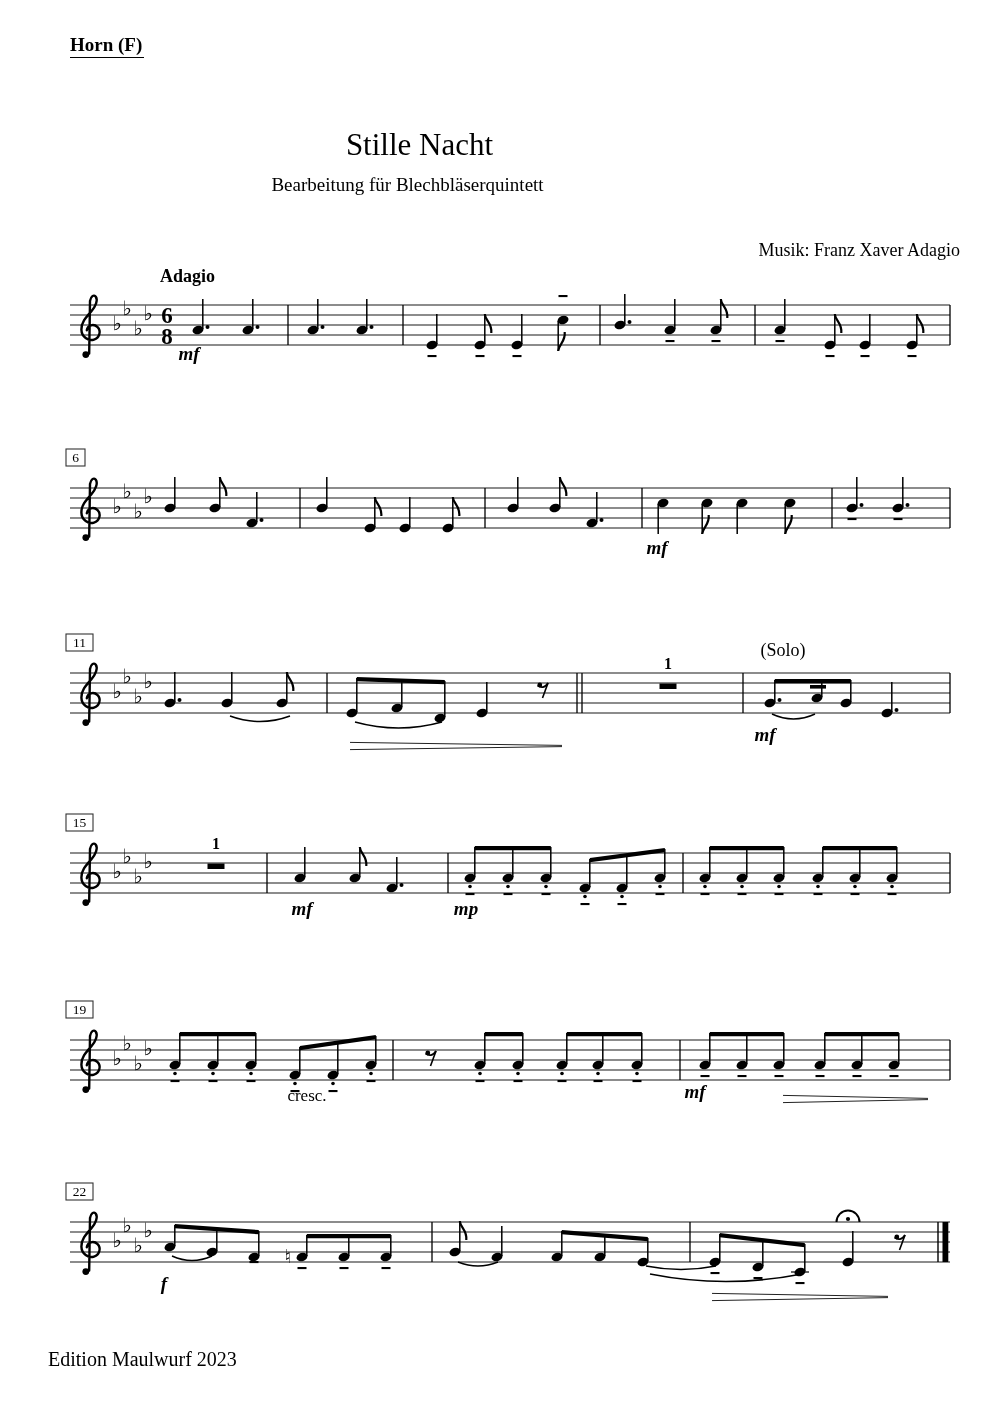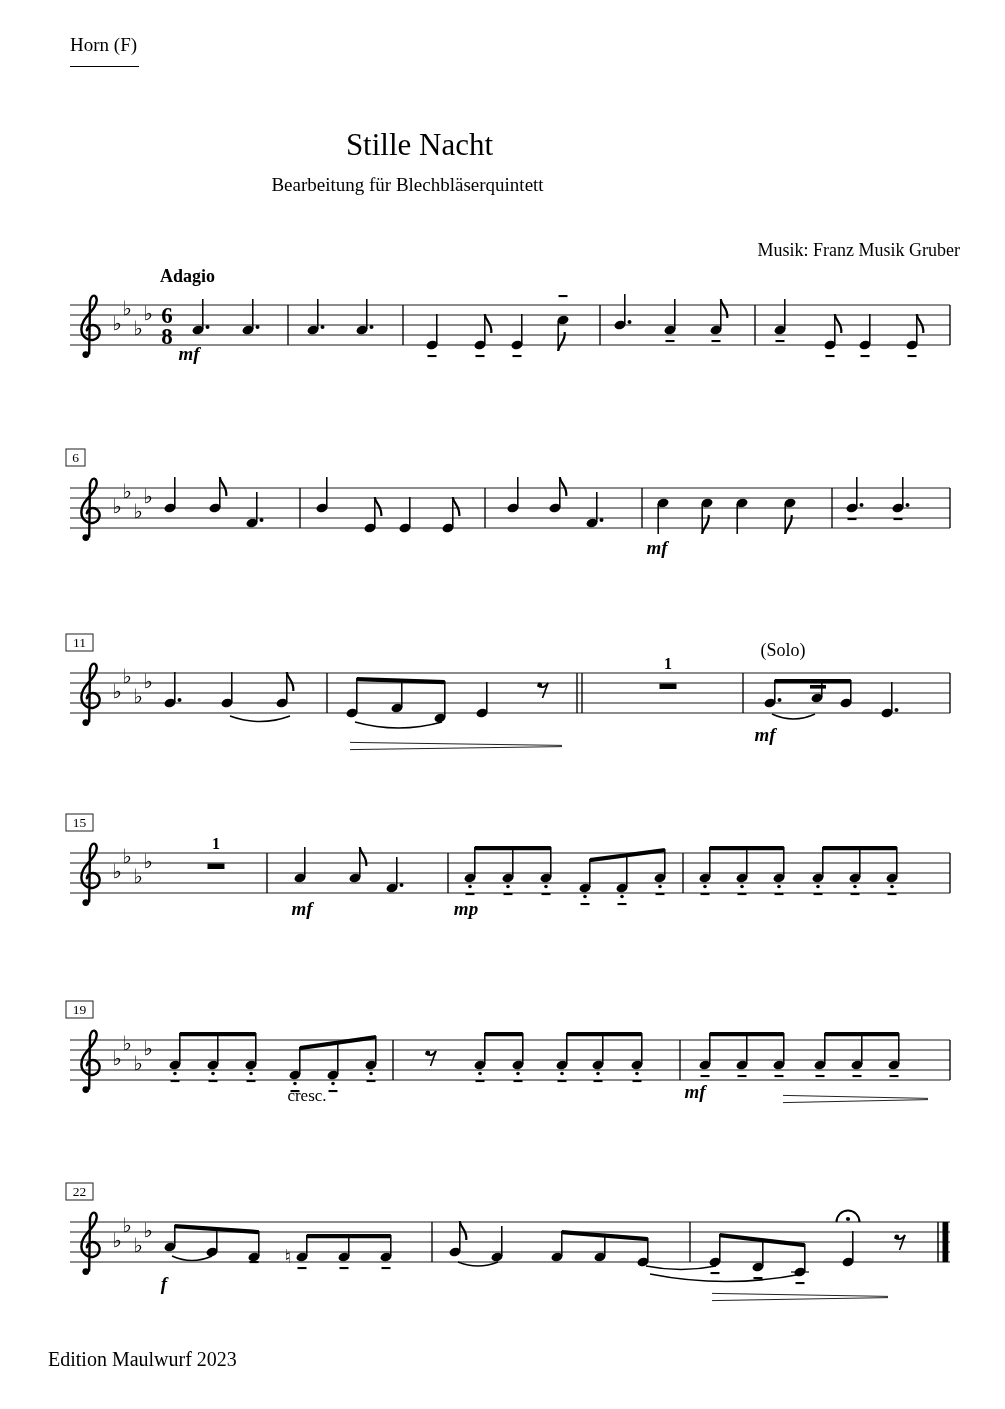--- a/index.html
+++ b/index.html
@@ -1,33 +1,33 @@
 <!DOCTYPE html>
 <html><head>
 <meta charset="utf-8">
 <style>
   html,body{margin:0;padding:0;}
   body{width:1005px;height:1409px;background:#ffffff;position:relative;overflow:hidden;
        font-family:"Liberation Serif","DejaVu Serif",serif;color:#000;}
   .abs{position:absolute;}
   .part-name{left:70px;top:34px;font-size:19px;}
-  .part-name span{display:inline-block;border-bottom:1.6px solid #000;padding:0 2px 10px 0;}
+  .part-name span{display:inline-block;border-bottom:1.6px solid #000;padding:0 2px 1px 0;font-weight:bold;}
   .title{left:0;top:127px;width:839px;text-align:center;font-size:31px;}
   .subtitle{left:0;top:174px;width:815px;text-align:center;font-size:19px;}
   .composer{right:45px;top:240px;font-size:18px;}
   .footer{left:48px;top:1348px;font-size:20px;}
   svg#score{position:absolute;left:0;top:0;}
 </style>
 </head>
 <body>
 
 <div class="abs part-name"><span>Horn (F)</span></div>
 <div class="abs title">Stille Nacht</div>
 <div class="abs subtitle">Bearbeitung für Blechbläserquintett</div>
-<div class="abs composer">Musik: Franz Musik Gruber</div>
+<div class="abs composer">Musik: Franz Xaver Adagio</div>
 <svg id="score" width="1005" height="1409" viewBox="0 0 1005 1409">
     <g>
       <line x1="70" x2="950" y1="305" y2="305" stroke="#1a1a1a" stroke-width="1.1"></line>
       <line x1="70" x2="950" y1="315" y2="315" stroke="#1a1a1a" stroke-width="1.1"></line>
       <line x1="70" x2="950" y1="325" y2="325" stroke="#1a1a1a" stroke-width="1.1"></line>
       <line x1="70" x2="950" y1="335" y2="335" stroke="#1a1a1a" stroke-width="1.1"></line>
       <line x1="70" x2="950" y1="345" y2="345" stroke="#1a1a1a" stroke-width="1.1"></line>
       <g transform="translate(80,305)">
         <circle cx="5.8" cy="49.6" r="3.4" fill="#000"></circle>
         <path d="M 9.2 48.5 L 10 -4 C 10.8 -8.5 13.8 -11 15.8 -8.2 C 18.2 -4.8 15.6 1.4 11.6 6 C 5.4 13 1.2 17.6 1.4 24.6 C 1.6 32 8.4 36.4 14 34.6 C 19.6 32.8 21.4 26 17.6 22.2 C 13.8 18.4 7.6 20 6.8 25.2" stroke="#000" stroke-width="2.4" fill="none" stroke-linecap="round"></path>

